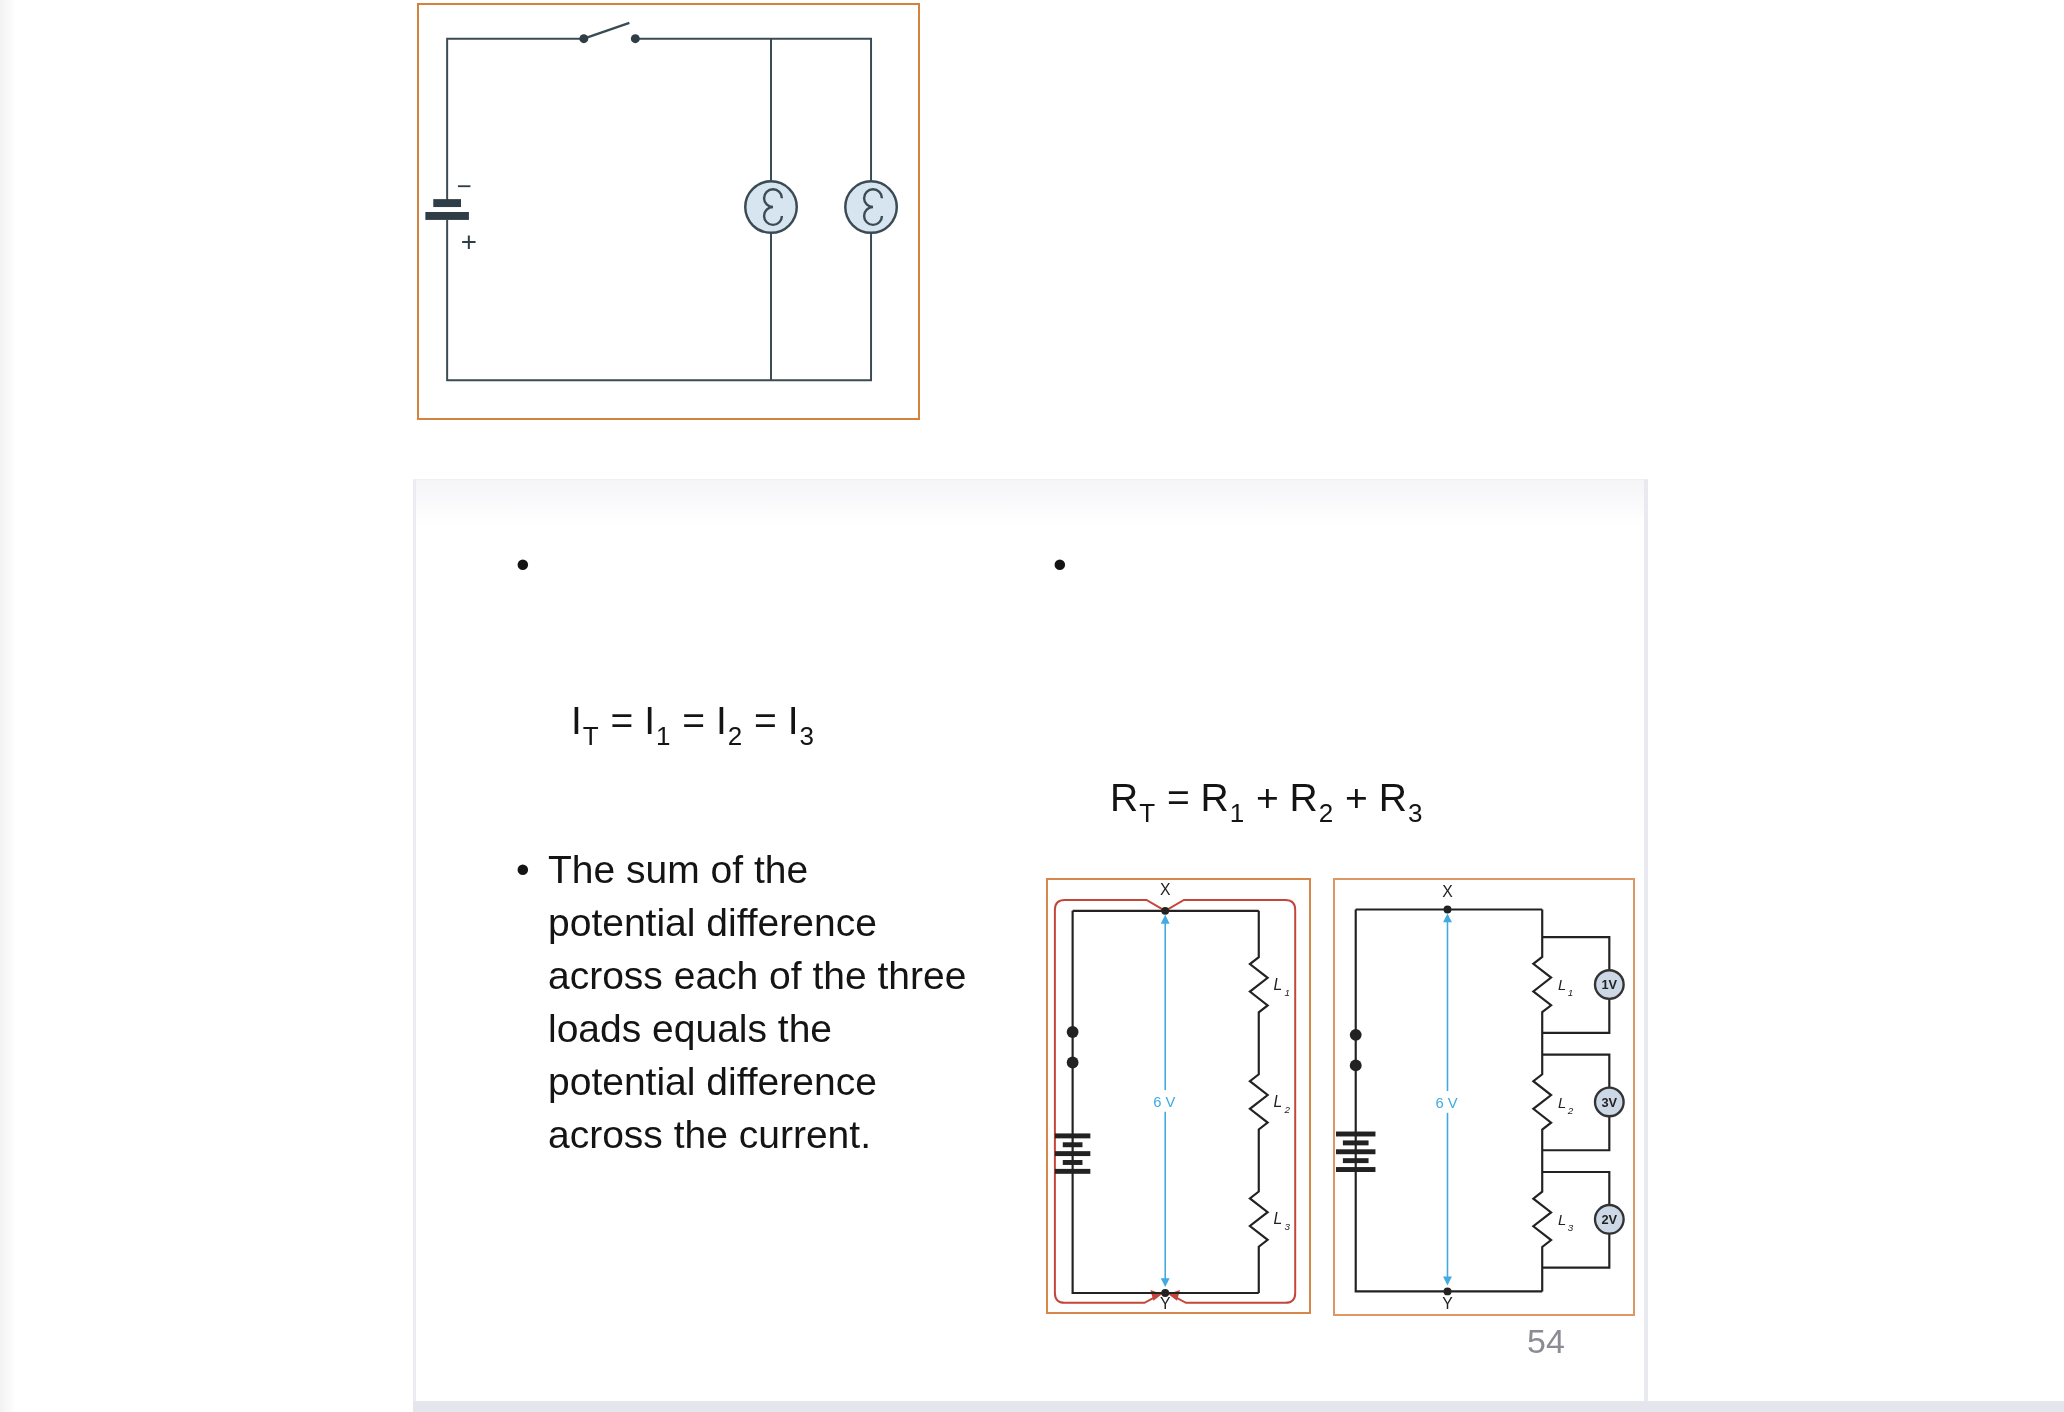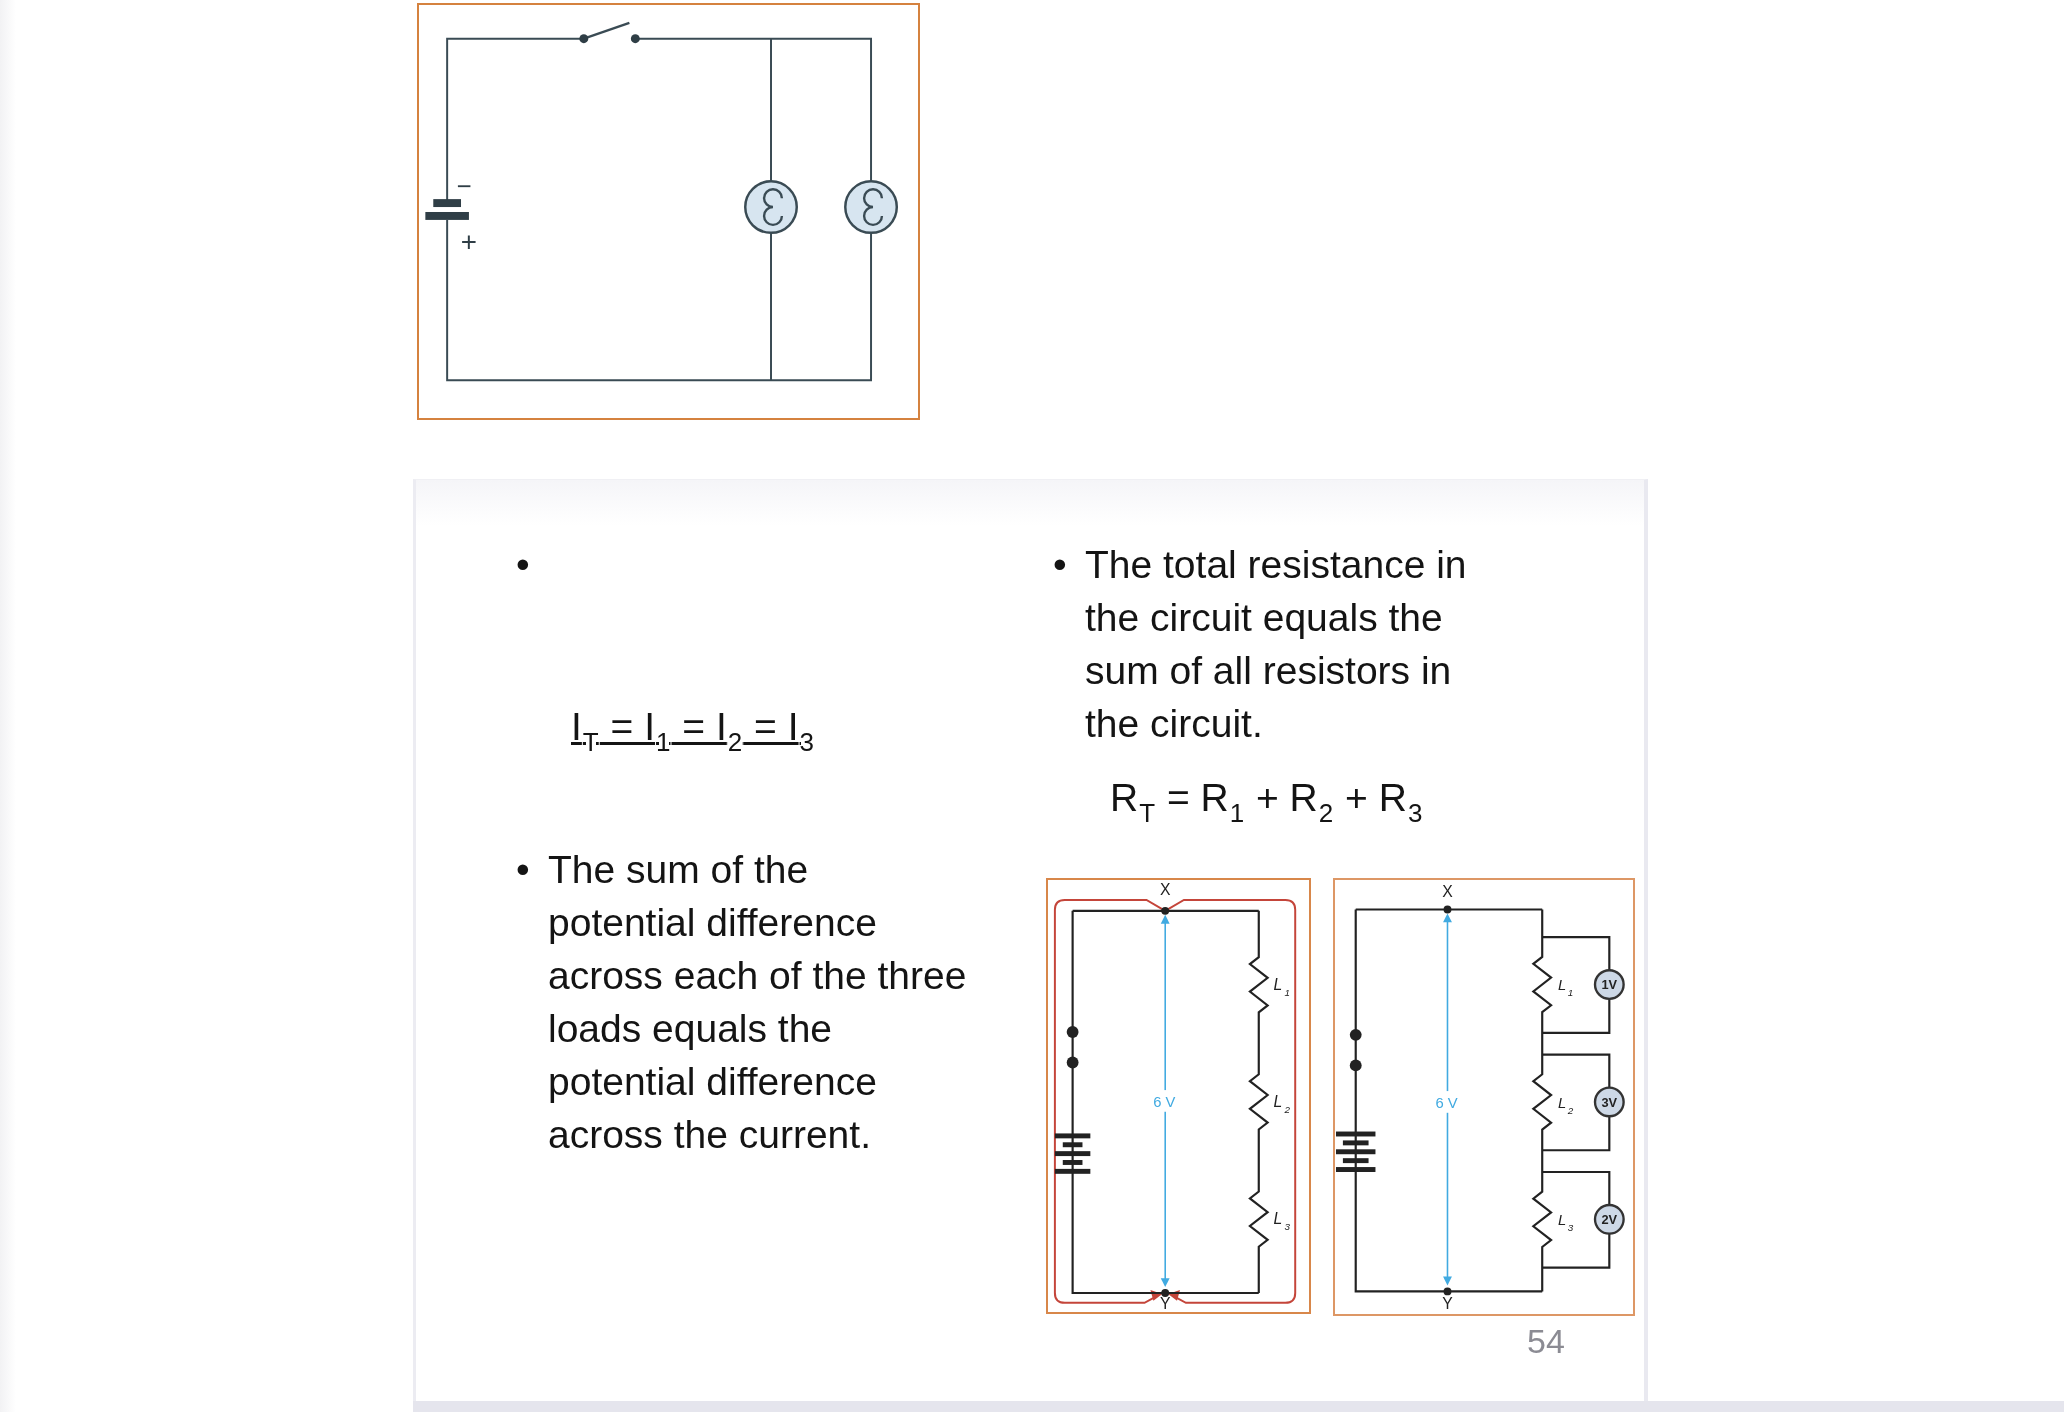--- a/index.html
+++ b/index.html
@@ -73,39 +73,35 @@
       </g>
     </svg>
   </figure>
 
   <section class="slide">
 
     <div class="bullet" style="left:100px;top:58px;width:505px;">
       <span class="dot">•</span>
     </div>
 
-    <div class="formula" style="left:155px;top:220px;text-decoration:underline;">I<sub>T</sub> = I<sub>1</sub> = I<sub>2</sub> = I<sub>3</sub></div>
+    <div class="formula" style="left:155px;top:214px;">I<sub>T</sub> = I<sub>1</sub> = I<sub>2</sub> = I<sub>3</sub></div>
 
     <div class="bullet" style="left:100px;top:363px;width:560px;">
       <span class="dot">•</span>
       <span class="btext">The sum of the
 potential difference
 across each of the three
 loads equals the
 potential difference
 across the current.</span>
     </div>
 
 
     <div class="bullet" style="left:637px;top:58px;width:520px;">
       <span class="dot">•</span>
-      <span class="btext">The total resistance in
-the circuit equals the
-sum of all resistors in
-the circuit.</span>
     </div>
 
     <div class="formula" style="left:694px;top:272px;margin-top:19px;">R<sub>T</sub> = R<sub>1</sub> + R<sub>2</sub> + R<sub>3</sub></div>
 
     <figure class="diagram diagram-trace">
       <svg viewBox="0 0 265 436">
         <g stroke="#c4453a" stroke-width="2" fill="none">
           <path d="M119,30 L100,19 L17,19 Q7,19 7,29 L7,418 Q7,428 17,428 L98,428 L111,421"></path>
           <path d="M119,30 L138,19 L241,19 Q251,19 251,29 L251,418 Q251,428 241,428 L140,428 L127,421"></path>
         </g>

